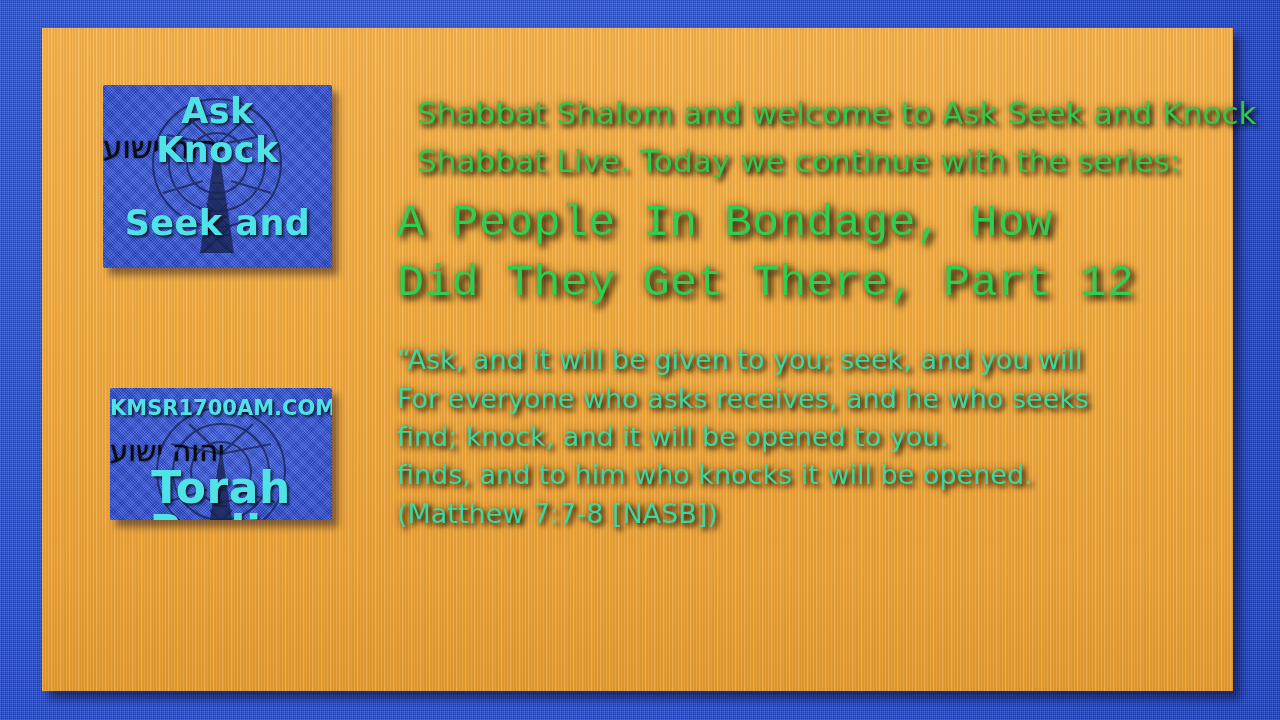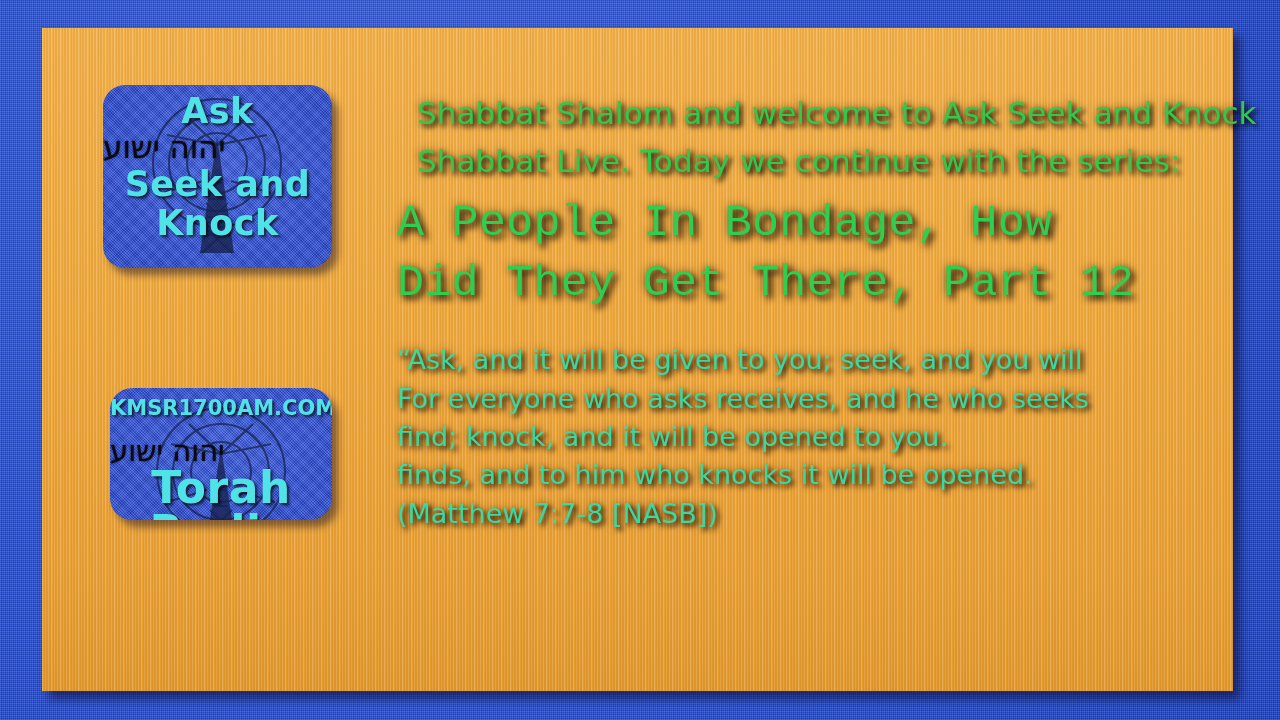--- a/index.html
+++ b/index.html
@@ -46,21 +46,21 @@
         rgba(120, 60,  0,.07) 4px, rgba(120, 60,  0,.07) 6px,
         rgba(255,255,255,.12) 6px, rgba(255,255,255,.12) 7px,
         rgba(0,0,0,.04)       7px, rgba(0,0,0,.04)       9px),
       linear-gradient(180deg, #f3b14a 0%, #efa93d 45%, #eaa136 80%, #e39a2f 100%);
     box-shadow: 7px 8px 9px rgba(10,8,40,.55);
   }
 
   
   .logo {
     position: absolute;
-    border-radius: 22px;
+    border-radius: 2px;
     background-color: #3355e0;
     background-image:
       repeating-linear-gradient(45deg,
         rgba(255,255,255,.10) 0 1px, rgba(0,0,0,.12) 1px 2px),
       repeating-linear-gradient(-45deg,
         rgba(255,255,255,.08) 0 1px, rgba(0,0,0,.10) 1px 2px),
       radial-gradient(ellipse at 50% 45%, #3f60e8 0%, #3354df 60%, #2b4bd4 100%);
     box-shadow: 6px 7px 7px rgba(10,8,40,.45);
     overflow: hidden;
   }
@@ -159,22 +159,22 @@
         <g fill="#101a3a" opacity="0.8">
           <path d="M114 52 L131 168 L97 168 Z"></path>
         </g>
         <g stroke="#101a3a" stroke-width="1.5" fill="none" opacity="0.8">
           <path d="M101 150 L127 150 M104 132 L124 132 M107 114 L121 114 M109 98 L119 98"></path>
           <path d="M99 168 L129 140 M129 168 L99 140 M103 140 L125 118 M125 140 L103 118"></path>
         </g>
       </svg>
       <div class="logo-line l1">Ask</div>
       <div class="paleo">יהוה  ישוע</div>
+      <div class="logo-line l4">Knock</div>
       <div class="logo-line l3">Seek  and</div>
-      <div class="logo-line l4">Knock</div>
     </div>
 
     <div class="logo" id="logo-torah">
       <svg class="logo-art" viewBox="0 0 222 184" preserveAspectRatio="none">
         <g stroke="#101a3a" stroke-width="2" fill="none" opacity="0.75">
           <circle cx="111" cy="84" r="30"></circle>
           <circle cx="111" cy="84" r="48"></circle>
           <circle cx="111" cy="84" r="64"></circle>
           <path d="M111 66 L79 36 M111 66 L143 36 M111 66 L61 56 M111 66 L161 56"></path>
           <path d="M57 114 L97 102 M165 114 L125 102"></path>

